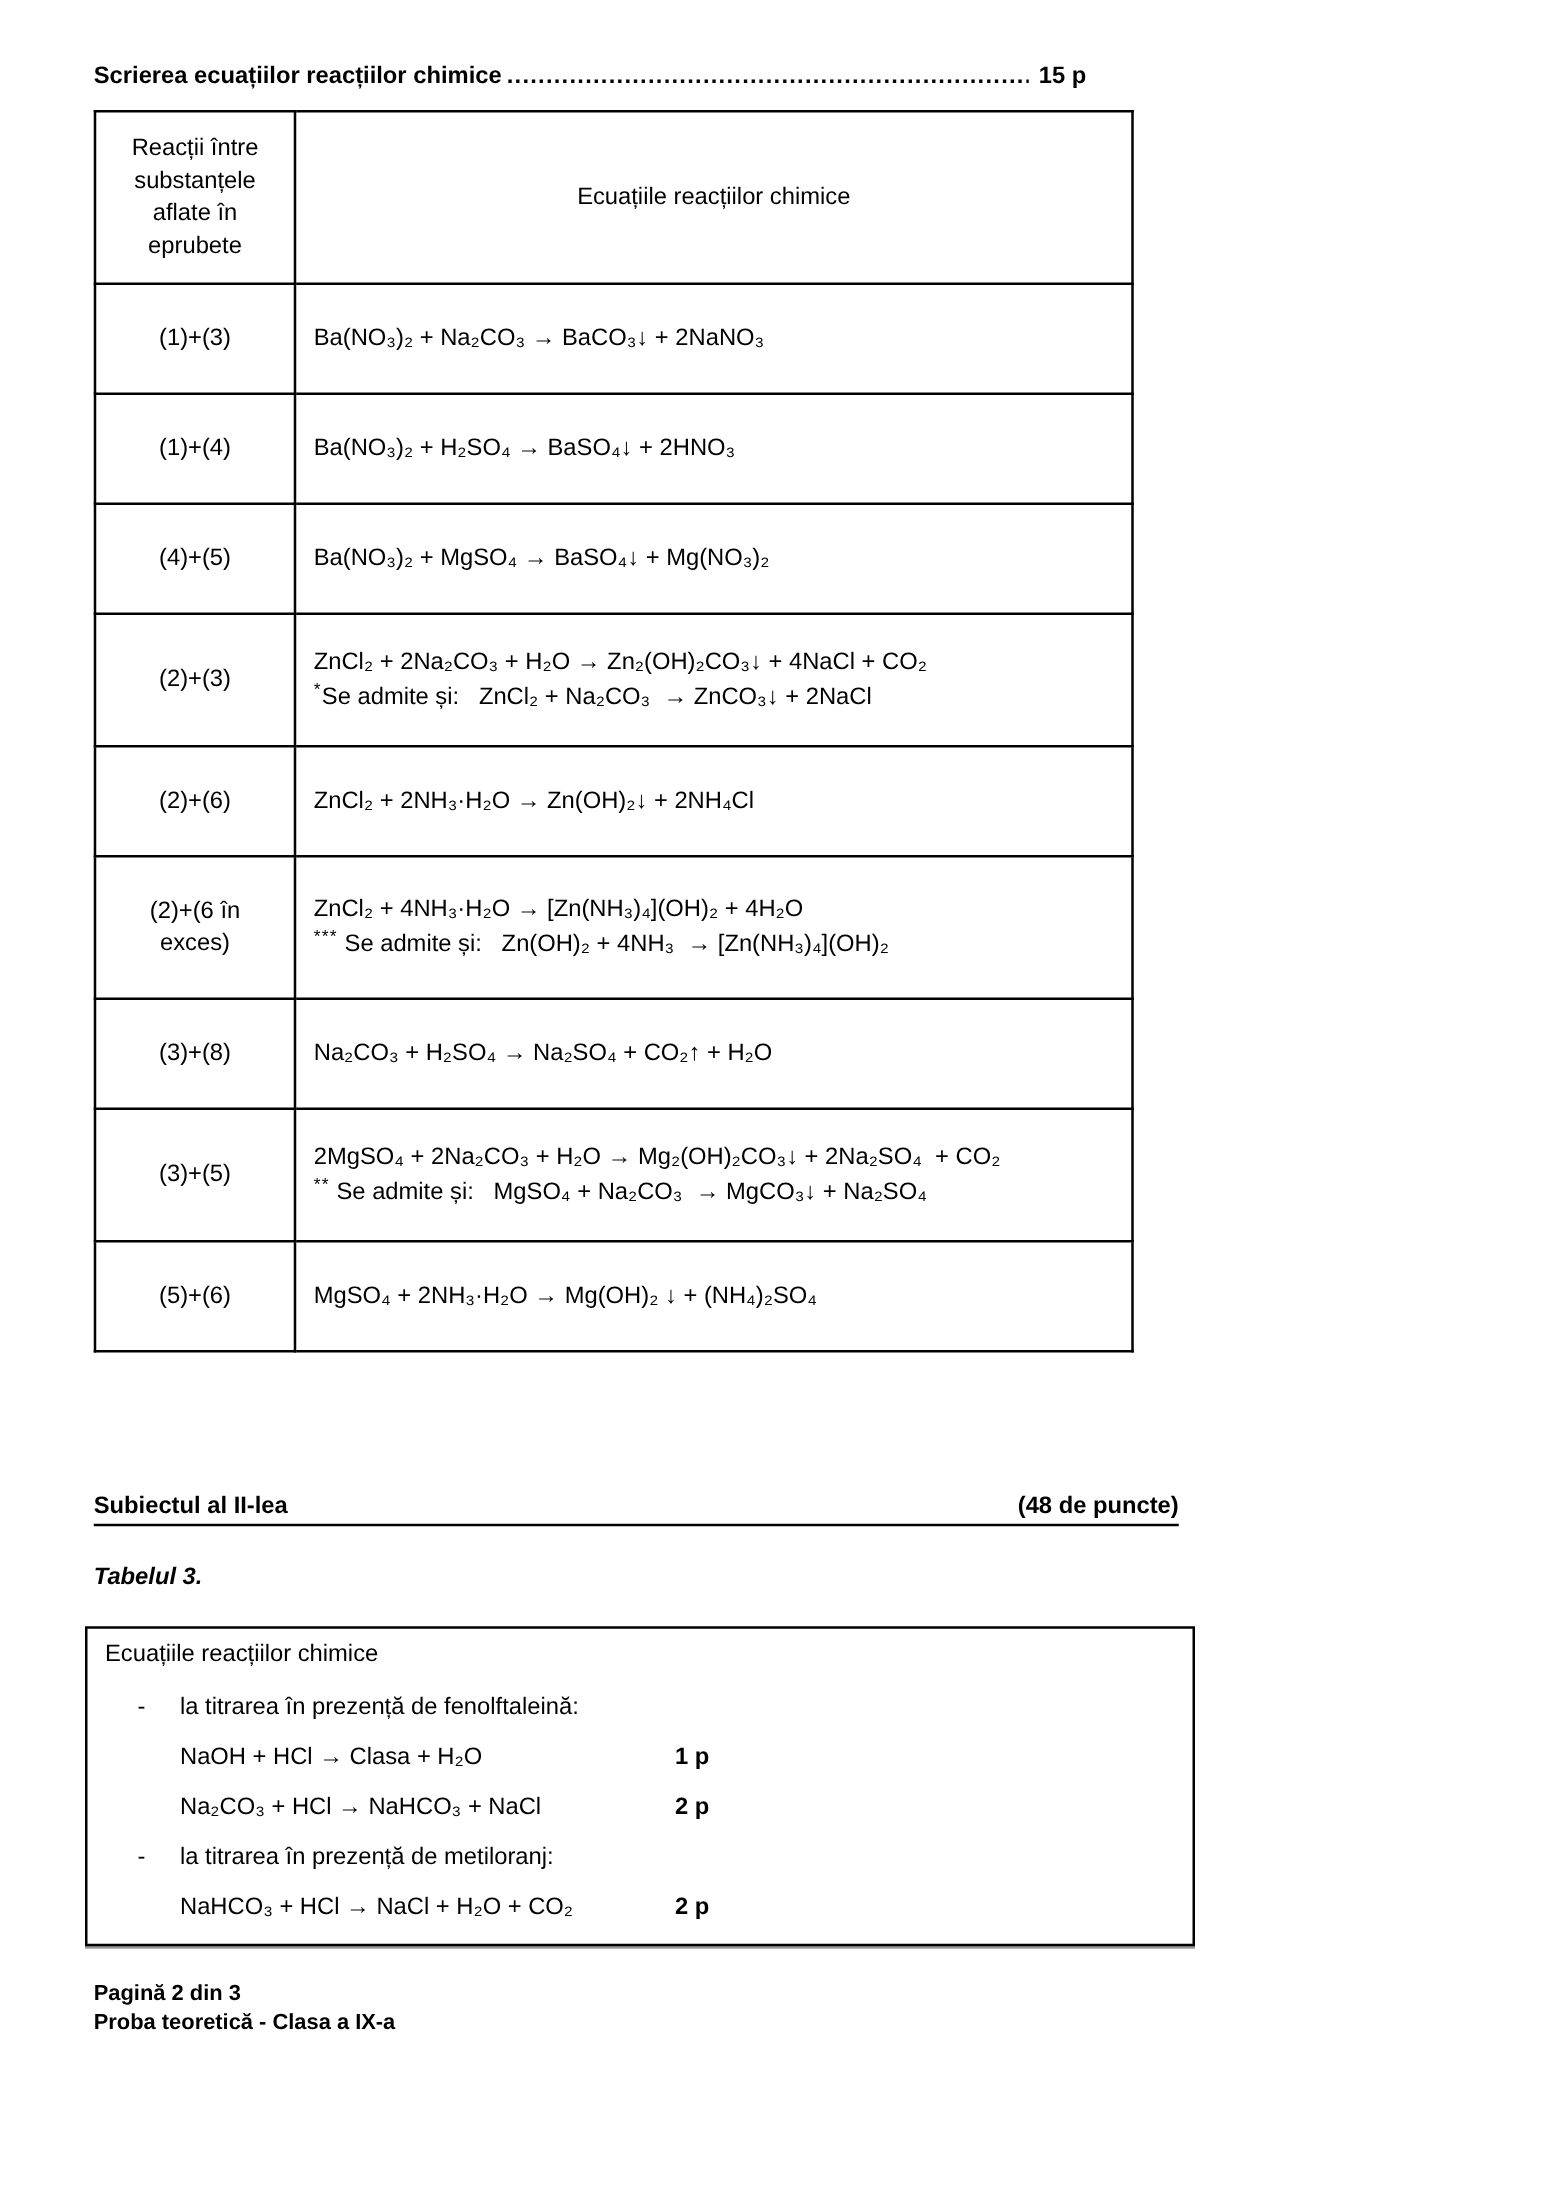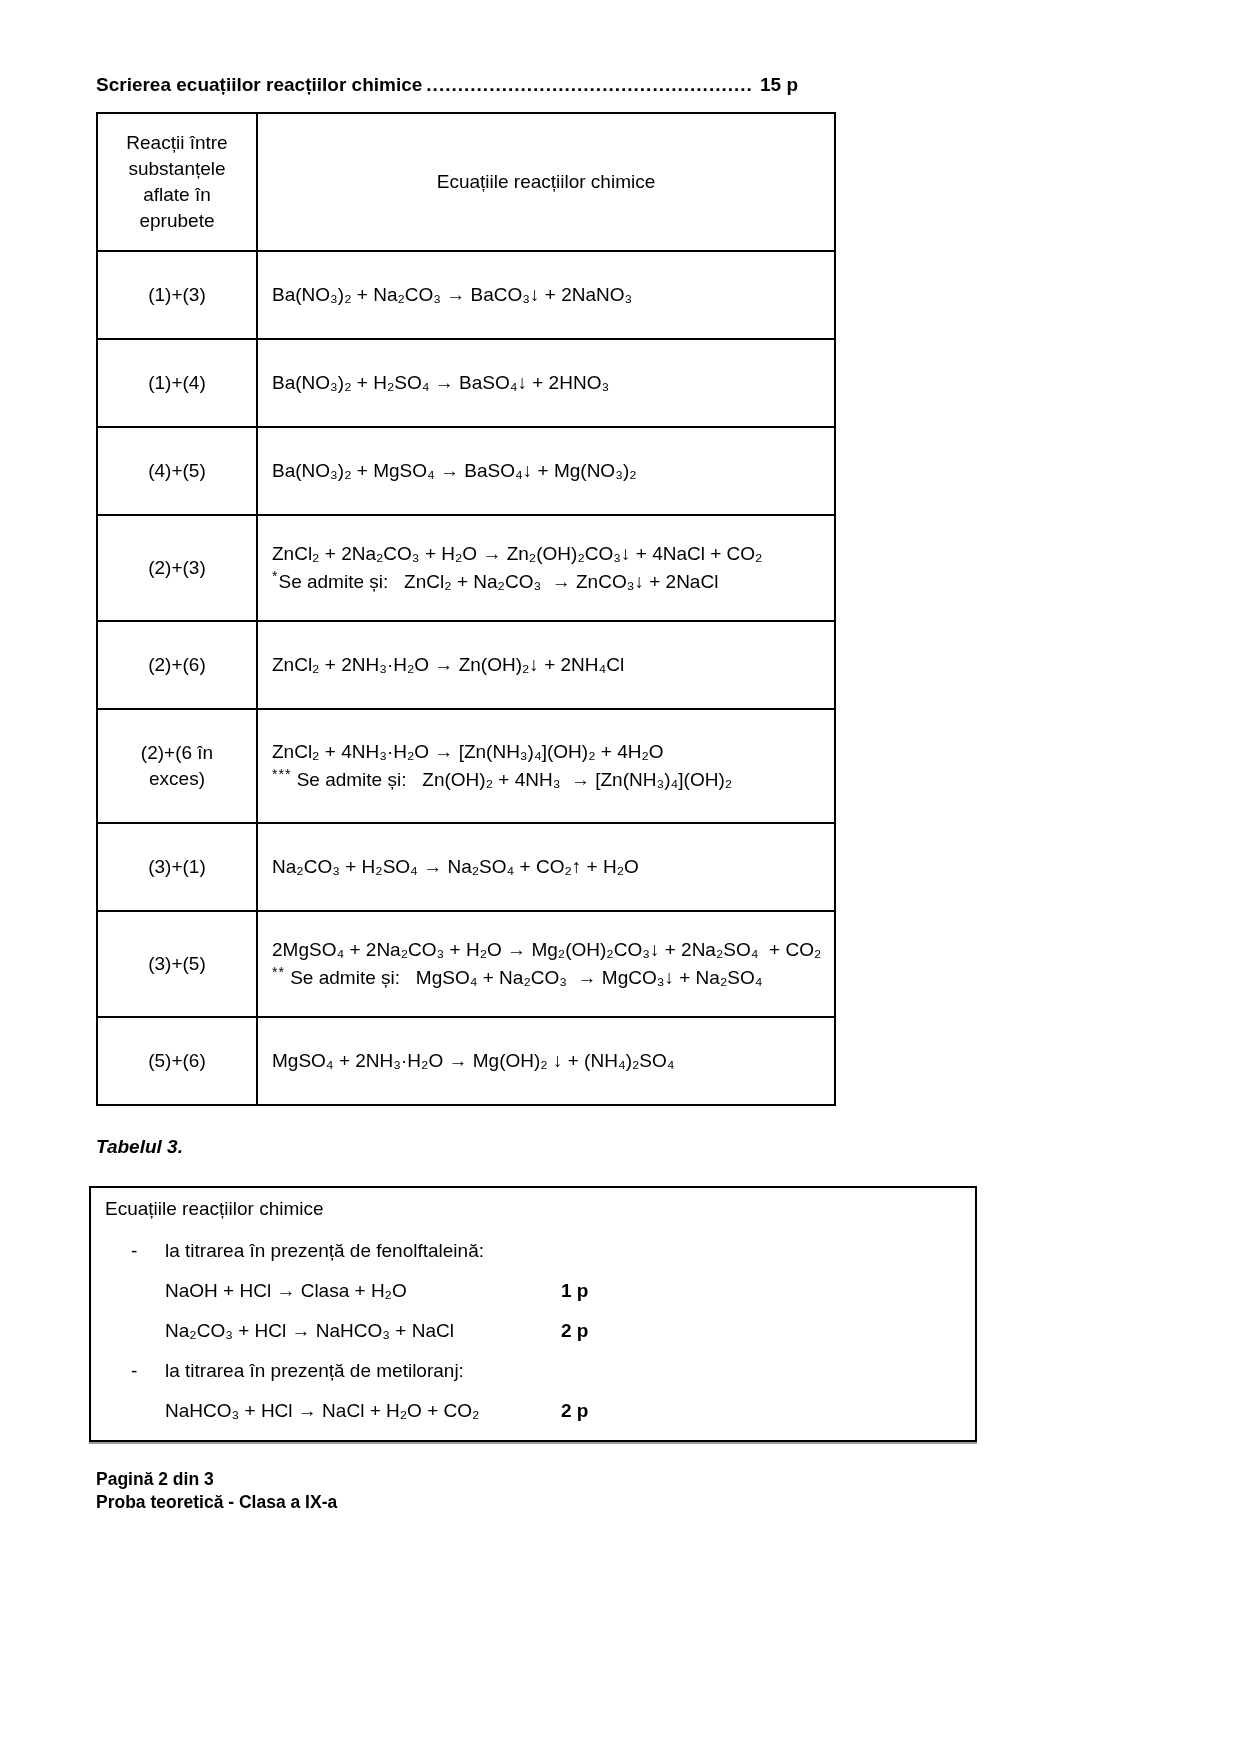--- a/index.html
+++ b/index.html
@@ -5,21 +5,21 @@
   * { box-sizing: border-box; }
   html, body { margin: 0; padding: 0; }
   body {
     width: 1240px; height: 1755px;
     background: #ffffff; color: #000000;
     font-family: "Liberation Sans", "DejaVu Sans", sans-serif;
     font-size: 19px;
     position: relative;
     overflow: hidden;
   }
-  .page { width: 740px; margin: 0 auto 0 96px; padding-top: 74px; }
+  .page { width: 832px; margin: 0 auto 0 75px; padding-top: 50px; }
 
   
   .heading-line {
     display: flex; align-items: baseline;
     font-weight: bold; font-size: 19px;
     padding-right: 38px;
   }
   .h-label { white-space: nowrap; }
   .h-dots {
     flex: 1 1 auto; overflow: hidden; white-space: nowrap;
@@ -133,41 +133,45 @@
           </td>
         </tr>
         <tr>
           <td class="pair-cell">(2)+(6 în exces)</td>
           <td class="eq-cell">
             <div class="eq-line"><span>ZnCl₂ + 4NH₃·H₂O → [Zn(NH₃)₄](OH)₂ + 4H₂O</span></div>
             <div class="eq-line"><span class="note-marker">***</span><span> Se admite și:   Zn(OH)₂ + 4NH₃  → [Zn(NH₃)₄](OH)₂</span></div>
           </td>
         </tr>
         <tr>
-          <td class="pair-cell">(3)+(1)</td>
+          <td class="pair-cell">(3)+(8)</td>
           <td class="eq-cell">
             <div class="eq-line"><span>Na₂CO₃ + H₂SO₄ → Na₂SO₄ + CO₂↑ + H₂O</span></div>
           </td>
         </tr>
         <tr>
           <td class="pair-cell">(3)+(5)</td>
           <td class="eq-cell">
             <div class="eq-line"><span>2MgSO₄ + 2Na₂CO₃ + H₂O → Mg₂(OH)₂CO₃↓ + 2Na₂SO₄  + CO₂</span></div>
             <div class="eq-line"><span class="note-marker">**</span><span> Se admite și:   MgSO₄ + Na₂CO₃  → MgCO₃↓ + Na₂SO₄</span></div>
           </td>
         </tr>
         <tr>
           <td class="pair-cell">(5)+(6)</td>
           <td class="eq-cell">
             <div class="eq-line"><span>MgSO₄ + 2NH₃·H₂O → Mg(OH)₂ ↓ + (NH₄)₂SO₄</span></div>
           </td>
         </tr>
       </tbody>
   </table>
 
+  <div class="subject-line">
+    <span>Subiectul al II-lea</span>
+    <span>(48 de puncte)</span>
+  </div>
 
   <div class="caption">
     <span class="caption-title">Tabelul 3.</span>
   </div>
 
   <div class="box">
     <div class="box-header">Ecuațiile  reacțiilor chimice</div>
     <div>
         <div class="t3-bullet">
           <span class="dash">-</span>

